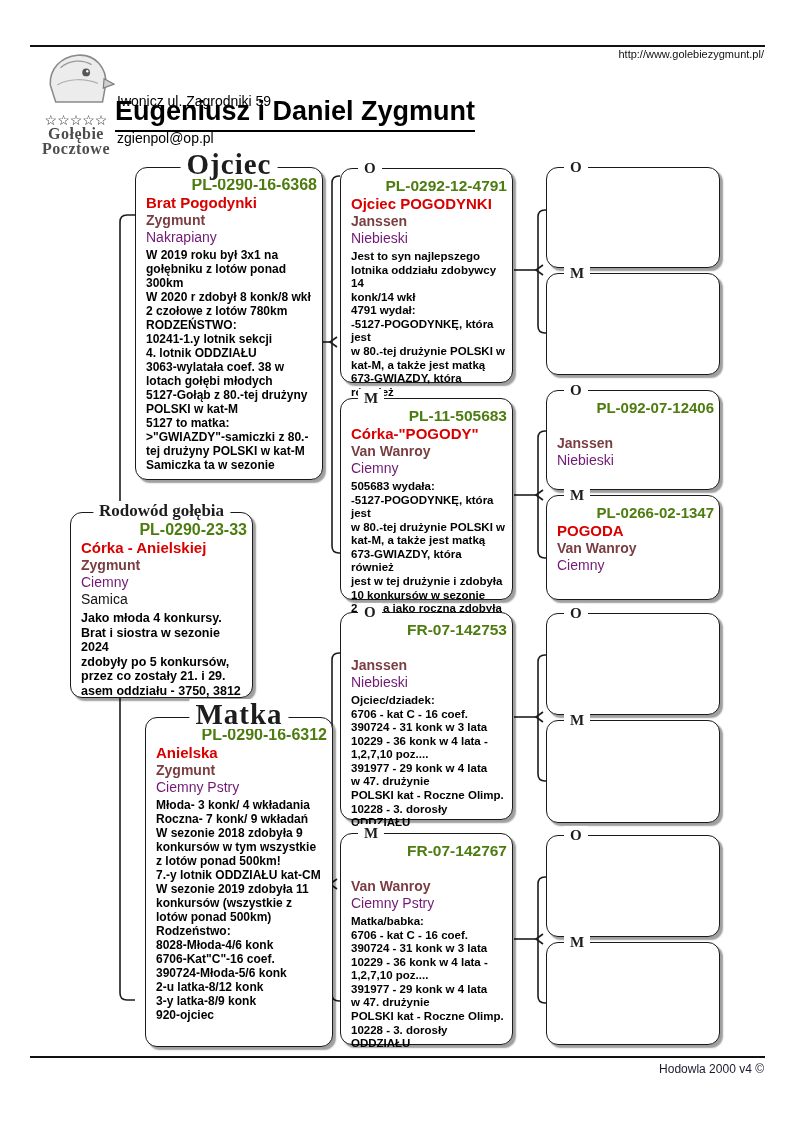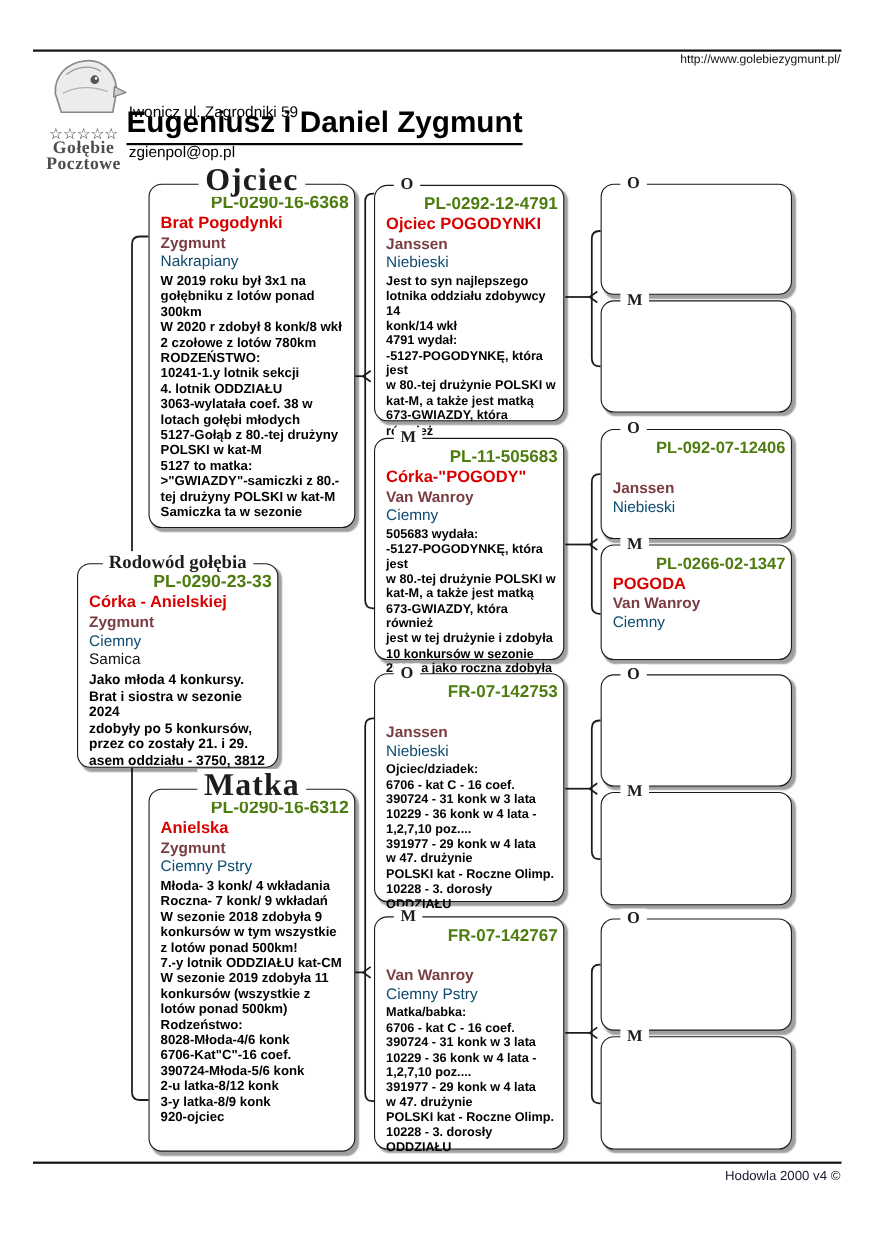--- a/index.html
+++ b/index.html
@@ -33,28 +33,28 @@
     box-shadow:3px 3px 1.5px rgba(0,0,0,.38);
     padding:7px 5px 4px 10px; }
   .box-label { position:absolute; top:-10px; left:17px; background:#fff; padding:0 6px;
     font-family:"Liberation Serif", serif; font-weight:bold; font-size:15px; color:#1d1d1d; line-height:18px; }
   .box-label.big { font-size:29px; line-height:30px; top:-19px; left:50%; transform:translateX(-50%); letter-spacing:1px; }
   .box-label.med { font-size:17px; line-height:19px; top:-12px; left:50%; transform:translateX(-50%); white-space:nowrap;font-family:Liberation Serif, serif; }
 
   .ring   { font-size:16px; font-weight:bold; color:#4d7c0f; min-height:19px; line-height:19px;text-align:right; }
   .name   { font-size:15px; font-weight:bold; color:#d90000; min-height:18px; line-height:18px; }
   .strain { font-size:14px; font-weight:bold; color:#7a3e42; min-height:17px; line-height:17px; }
-  .colorline { font-size:14px; color:#0c4a6e; min-height:17px; line-height:17px; }
+  .colorline { font-size:14px; color:#701a75; min-height:17px; line-height:17px; }
   .sex    { font-size:14px; color:#111; min-height:17px; line-height:17px; }
   .desc   { font-size:12px; font-weight:bold; color:#000; line-height:1.17; white-space:pre-line; margin-top:3px; }
 
   #box-subject { left:70px;  top:512px; width:183px; height:186px; }
   #box-subject .desc { font-size:12.5px; line-height:1.16; }
   #box-father  { left:135px; top:167px; width:188px; height:313px; }
-  #box-mother  { left:135px; top:717px; width:188px; height:330px; }
+  #box-mother  { left:145px; top:717px; width:188px; height:330px; }
   #box-father .desc, #box-mother .desc { font-size:12px; line-height:1.165; }
 
   .gpbox { left:340px; width:173px; }
   #box-gp1 { top:168px; height:215px; }
   #box-gp2 { top:398px; height:202px; }
   #box-gp3 { top:612px; height:208px; }
   #box-gp4 { top:833px; height:212px; }
   .gpbox .ring { font-size:15.5px; }
   .gpbox .desc { font-size:11.5px; line-height:1.18; }
 

